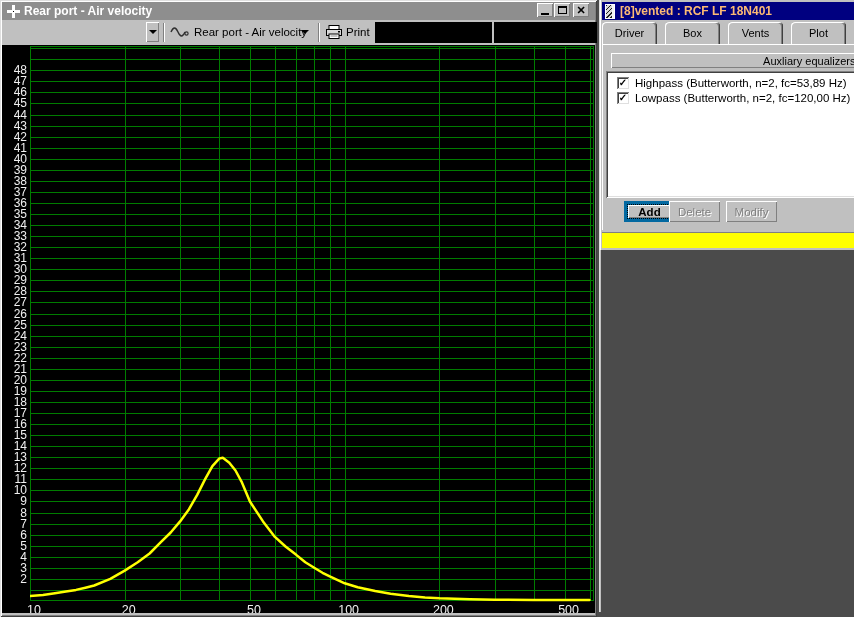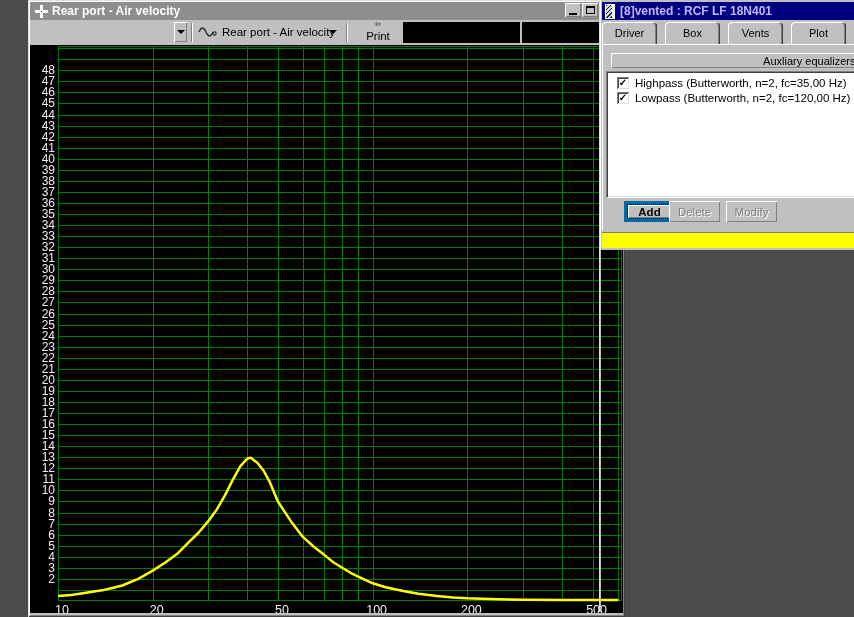--- a/index.html
+++ b/index.html
@@ -3,57 +3,57 @@
 <meta charset="utf-8">
 <style>
   html,body{margin:0;padding:0;background:#4b4b4b;}
   *{box-sizing:border-box;font-family:"Liberation Sans",sans-serif;}
   #screen{position:relative;width:854px;height:617px;overflow:hidden;background:#4b4b4b;}
   .raised-thin{box-shadow:inset 1px 1px 0 #ffffff, inset -1px -1px 0 #808080;}
   .sunken{box-shadow:inset 1px 1px 0 #808080, inset -1px -1px 0 #ffffff, inset 2px 2px 0 #404040, inset -2px -2px 0 #dfdfdf;}
 
   
   #left-window{position:absolute;left:0;top:0;width:597px;height:617px;background:#c0c0c0;
-    box-shadow:inset 1px 1px 0 #dfdfdf, inset -1px -1px 0 #404040, inset 2px 2px 0 #ffffff, inset -2px -2px 0 #808080;margin-left:28px;}
+    box-shadow:inset 1px 1px 0 #dfdfdf, inset -1px -1px 0 #404040, inset 2px 2px 0 #ffffff, inset -2px -2px 0 #808080;}
   #lw-titlebar{position:absolute;left:2px;top:2px;width:593px;height:18px;background:#8e8e8e;display:flex;align-items:center;}
   #lw-title{color:#fff;font-weight:bold;font-size:12px;margin-left:4px;white-space:nowrap;}
   .win-btn{position:absolute;top:3px;width:16px;height:14px;background:#c0c0c0;display:flex;align-items:center;justify-content:center;}
   #btn-min{left:537px;} #btn-max{left:554px;} #btn-close{left:573px;}
   .min-glyph{width:8px;height:2px;background:#000;margin-top:7px;}
   .max-glyph{width:9px;height:8px;border:1px solid #000;border-top:2px solid #000;}
   .close-glyph{font-size:11px;font-weight:bold;color:#000;line-height:10px;}
   #crosshair-ic{margin-left:5px;width:13px;height:13px;position:relative;flex:none;}
   #crosshair-ic .h{position:absolute;left:0;top:5px;width:13px;height:3px;background:#fff;}
   #crosshair-ic .v{position:absolute;left:5px;top:0;width:3px;height:13px;background:#fff;}
   #crosshair-ic .c{position:absolute;left:6px;top:6px;width:1px;height:1px;background:#000;}
 
   #lw-toolbar{position:absolute;left:2px;top:20px;width:593px;height:25px;background:#c0c0c0;}
   .tb-item{position:absolute;top:2px;height:20px;display:flex;align-items:center;font-size:11.5px;color:#000;white-space:nowrap;}
   #tb-project{left:4px;width:140px;padding-left:4px;gap:5px;}
   #tb-project-arrow{left:144px;width:13px;justify-content:center;}
   #tb-plotsel{left:166px;width:146px;padding-left:2px;gap:5px;}
   #tb-plotsel-arrow{left:296px;width:14px;justify-content:center;}
-  #tb-print{left:322px;width:50px;gap:4px;padding-left:2px;flex-direction:column;}
+  #tb-print{left:322px;width:50px;gap:4px;padding-left:2px;}
   .tb-sep{position:absolute;top:3px;width:2px;height:19px;box-shadow:inset 1px 0 0 #808080, inset -1px 0 0 #ffffff;}
   .arrow-down{width:0;height:0;border-left:4px solid transparent;border-right:4px solid transparent;border-top:4px solid #000;}
   .readout{position:absolute;top:2px;height:21px;background:#000;}
   #readout-1{left:373px;width:117px;}
   #readout-2{left:492px;width:103px;}
 
   .cab-icon{width:10px;height:15px;border:1px solid #000;background:repeating-linear-gradient(135deg,#3a3a3a 0 1px,#9a9a9a 1px 3px);box-shadow:inset -2px 0 0 #ffffff;flex:none;}
   .cab-icon.lite{background:repeating-linear-gradient(135deg,#202020 0 1px,#d8d8d8 1px 3px);box-shadow:inset -2px 0 0 #f5f5f5;border-color:#fff;}
 
   #chart-area{position:absolute;left:2px;top:45px;width:593px;height:568px;background:#000;}
 
   
   #right-panel{position:absolute;left:599px;top:0;width:255px;height:617px;overflow:hidden;}
   #rp-inner{position:absolute;left:0;top:0;width:450px;height:617px;}
   #rp-frame{position:absolute;left:0;top:0;width:450px;height:250px;background:#c0c0c0;box-shadow:inset 1px 0 0 #dfdfdf, inset 2px 0 0 #ffffff;}
   #rp-titlebar{position:absolute;left:3px;top:2px;width:447px;height:18px;background:#000080;display:flex;align-items:center;}
-  #rp-title{color:#c4b5fd;font-weight:bold;font-size:12px;margin-left:5px;white-space:nowrap;}
+  #rp-title{color:#fdba74;font-weight:bold;font-size:12px;margin-left:5px;white-space:nowrap;}
   #rp-tabs{position:absolute;left:3px;top:22px;height:22px;display:flex;}
   .tab{width:55px;height:22px;background:#c0c0c0;border-radius:4px 4px 0 0;margin-right:8px;
     box-shadow:inset 1px 1px 0 #ffffff, inset -1px 0 0 #404040, inset -2px 1px 0 #808080;
     display:flex;align-items:center;justify-content:center;font-size:11px;color:#000;}
   #rp-content{position:absolute;left:3px;top:44px;width:447px;height:186px;background:#c0c0c0;box-shadow:inset 1px 1px 0 #ffffff;}
   #eq-header{position:absolute;left:9px;top:9px;width:432px;height:15px;background:#c0c0c0;
     display:flex;align-items:center;justify-content:center;font-size:11px;color:#000;white-space:nowrap;overflow:hidden;}
   #filter-list{position:absolute;left:4px;top:27px;width:438px;height:127px;background:#fff;padding:4px 2px;}
   .filter-row{display:flex;align-items:center;height:15px;gap:6px;font-size:11.5px;color:#000;white-space:nowrap;}
   .checkbox{width:12px;height:12px;background:#fff;flex:none;margin-left:9px;
@@ -270,21 +270,21 @@
           <div class="tab">Vents</div>
           <div class="tab">Plot</div>
           <div class="tab">Signal</div>
         </div>
 
       <div id="rp-content">
         <div id="eq-header" class="raised-thin">Auxliary equalizers / filters</div>
         <div id="filter-list" class="sunken">
             <div class="filter-row">
               <span class="checkbox">✓</span>
-              <span>Highpass (Butterworth, n=2, fc=35,00 Hz)</span>
+              <span>Highpass (Butterworth, n=2, fc=53,89 Hz)</span>
             </div>
             <div class="filter-row">
               <span class="checkbox">✓</span>
               <span>Lowpass (Butterworth, n=2, fc=120,00 Hz)</span>
             </div>
           </div>
         <div class="pbtn" id="btn-add">Add</div>
         <div class="pbtn raised-thin disabled" id="btn-delete">Delete</div>
         <div class="pbtn raised-thin disabled" id="btn-modify">Modify</div>
       </div>

